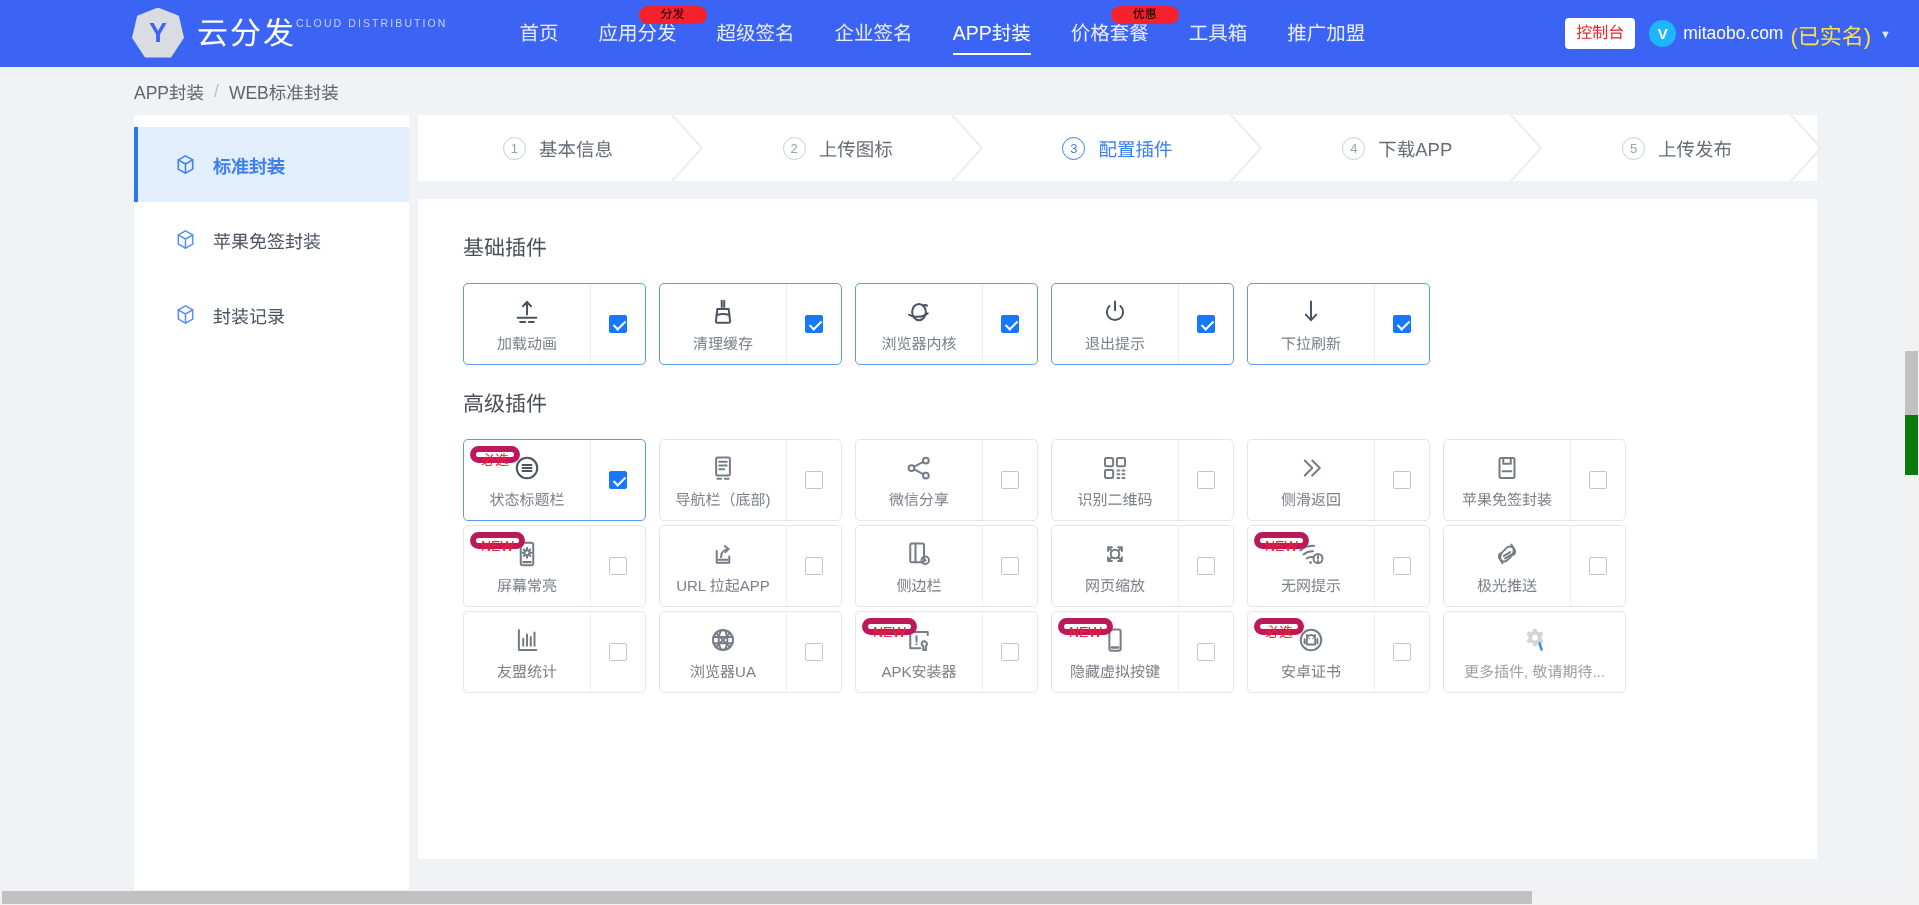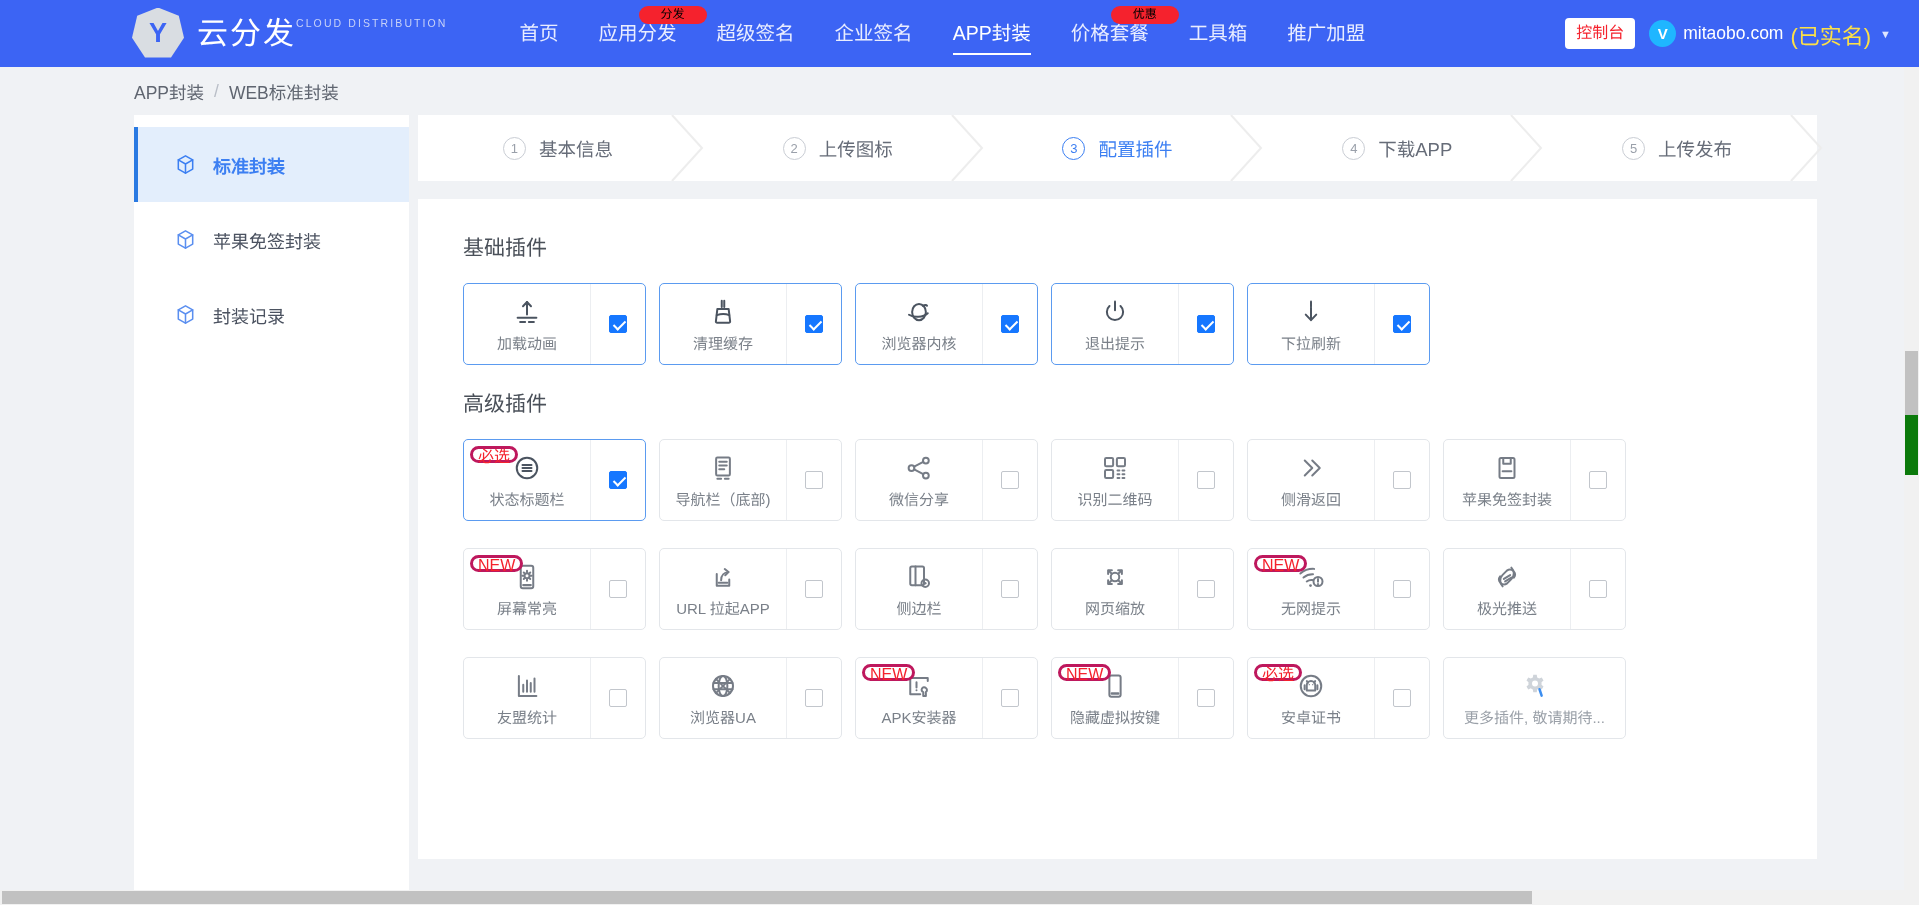--- a/index.html
+++ b/index.html
@@ -126,21 +126,21 @@
   .step .chev svg { display: block; }
 
   
   .panel {
     background: #ffffff; margin-right: 102px;
     padding: 28px 0 0 45px; min-height: 660px;
   }
   .sec-title { font-size: 21px; color: #4a5059; margin: 4px 0 22px 0; }
   .sec-title.second { margin-top: 22px; }
 
-  .grid { display: flex; flex-wrap: wrap; gap: 27px 13px; }
+  .grid { display: flex; flex-wrap: wrap; gap: 4px 13px; }
   .card {
     width: 183px; height: 82px; border: 1px solid #e3e6ea; border-radius: 5px;
     display: flex; align-items: center; position: relative;
     background: #ffffff; cursor: pointer;
   }
   .card.sel { border-color: #5b9bf0; }
   .card .left {
     flex: 1; display: flex; flex-direction: column; align-items: center;
     justify-content: center; gap: 5px; height: 100%;
     border-right: 1px solid #eceef1; padding-top: 2px;
@@ -158,22 +158,22 @@
     background: #fff; position: relative;
   }
   .cb.on { background: #1677ff; border-color: #1677ff; }
   .cb.on::after {
     content: ""; position: absolute; left: 5.5px; top: 1.5px;
     width: 5px; height: 10px; border: solid #fff;
     border-width: 0 2px 2px 0; transform: rotate(45deg);
   }
   .tag {
     position: absolute; left: 6px; top: 6px;
-    border: 3px solid #be185d; color: #f5222d; border-radius: 9px;
-    font-size: 16px; padding: 0 5px; line-height: 16px; height: 17px;
+    border: 6px solid #be185d; color: #f5222d; border-radius: 9px;
+    font-size: 14px; padding: 0 5px; line-height: 16px; height: 17px;
     background: #fff; white-space: nowrap; z-index: 2;
   }
   .card.more { cursor: default; }
   .card.more .left { border-right: none; width: 100%; flex: 1; }
   .card.more .clabel { color: #9aa0a8; }
   .card.more .gicon { color: #cfd4da; }
 
   
   .vscroll-track {
     position: absolute; right: 0; top: 67px; width: 15px;

